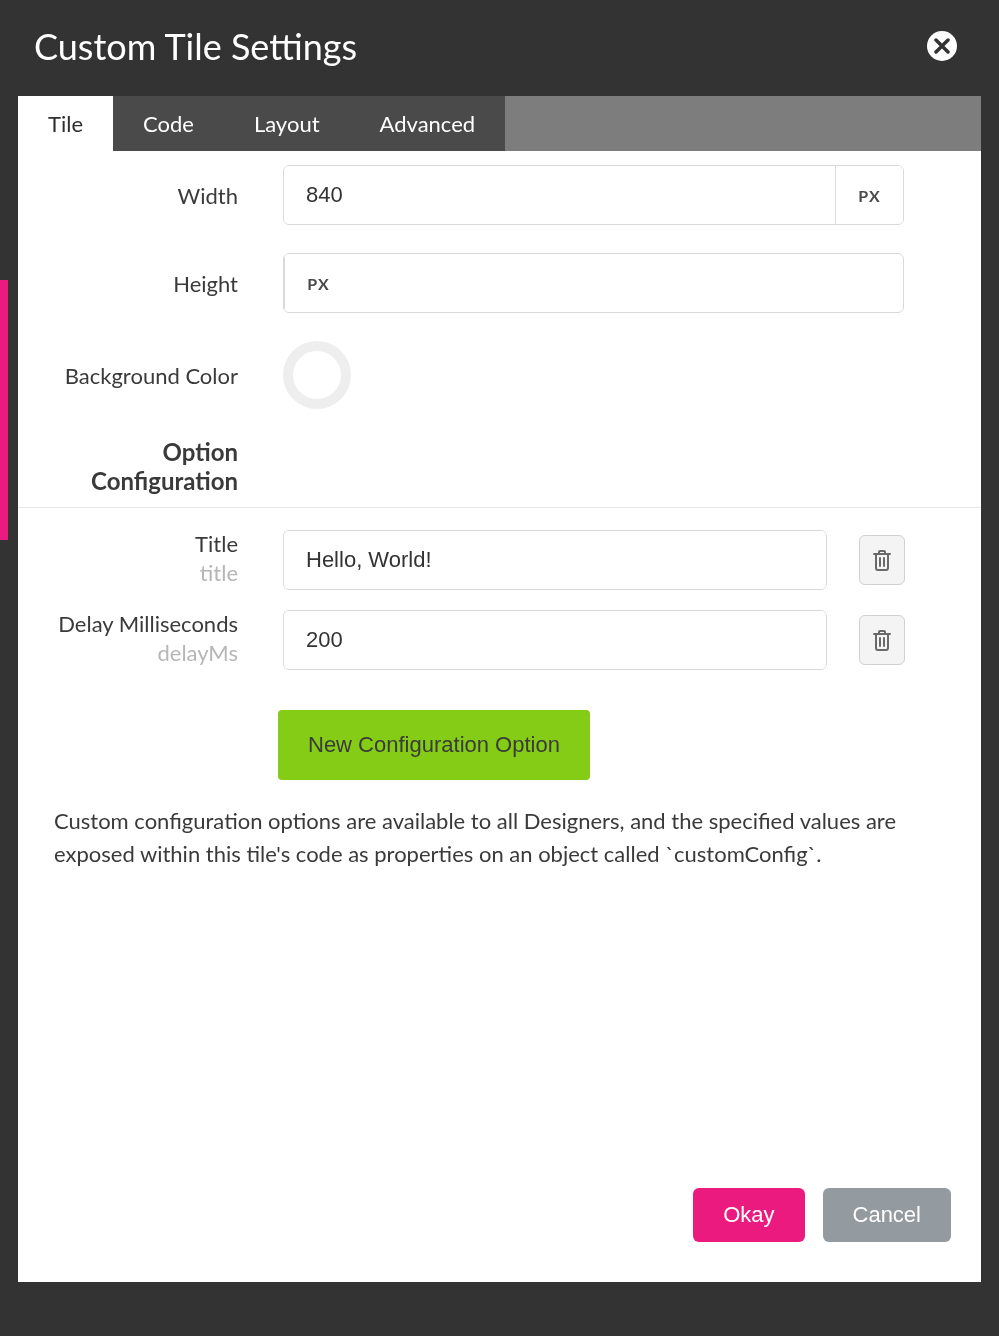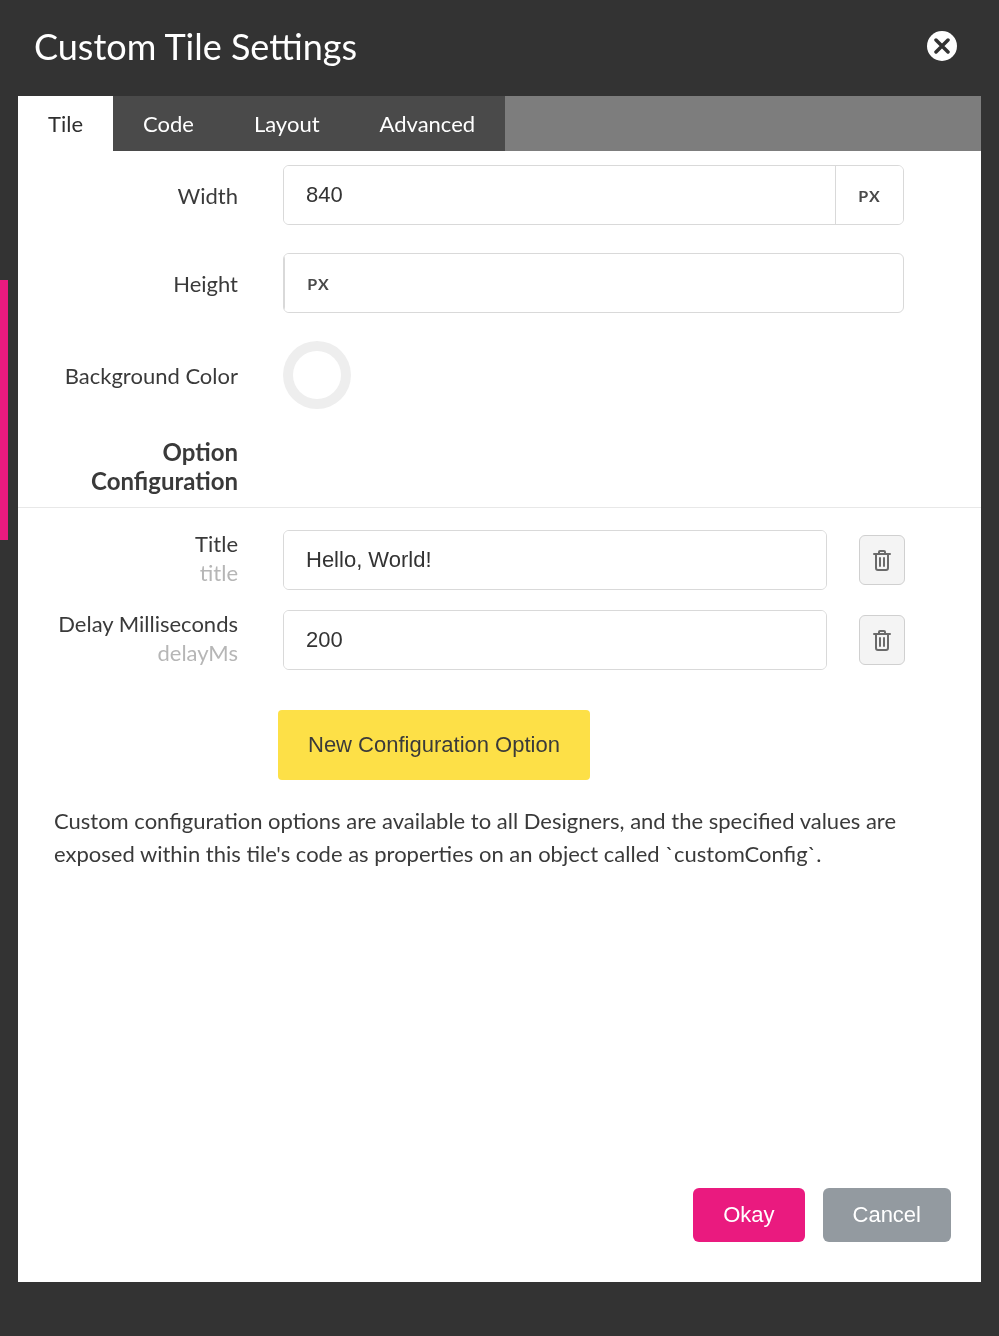--- a/index.html
+++ b/index.html
@@ -174,21 +174,21 @@
     border: none;
     border-top: 1px solid #e8e8e8;
     margin: 8px 0 12px 0;
   }
 
   .new-option-row {
     padding-left: 260px;
     margin-top: 30px;
   }
   .new-option-btn {
-    background: #fde047;
+    background: #84cc16;
     border: none;
     border-radius: 4px;
     font-size: 22px;
     color: #3a3a3a;
     padding: 22px 30px;
     cursor: pointer;
   }
 
   .help-text {
     font-size: 22px;

